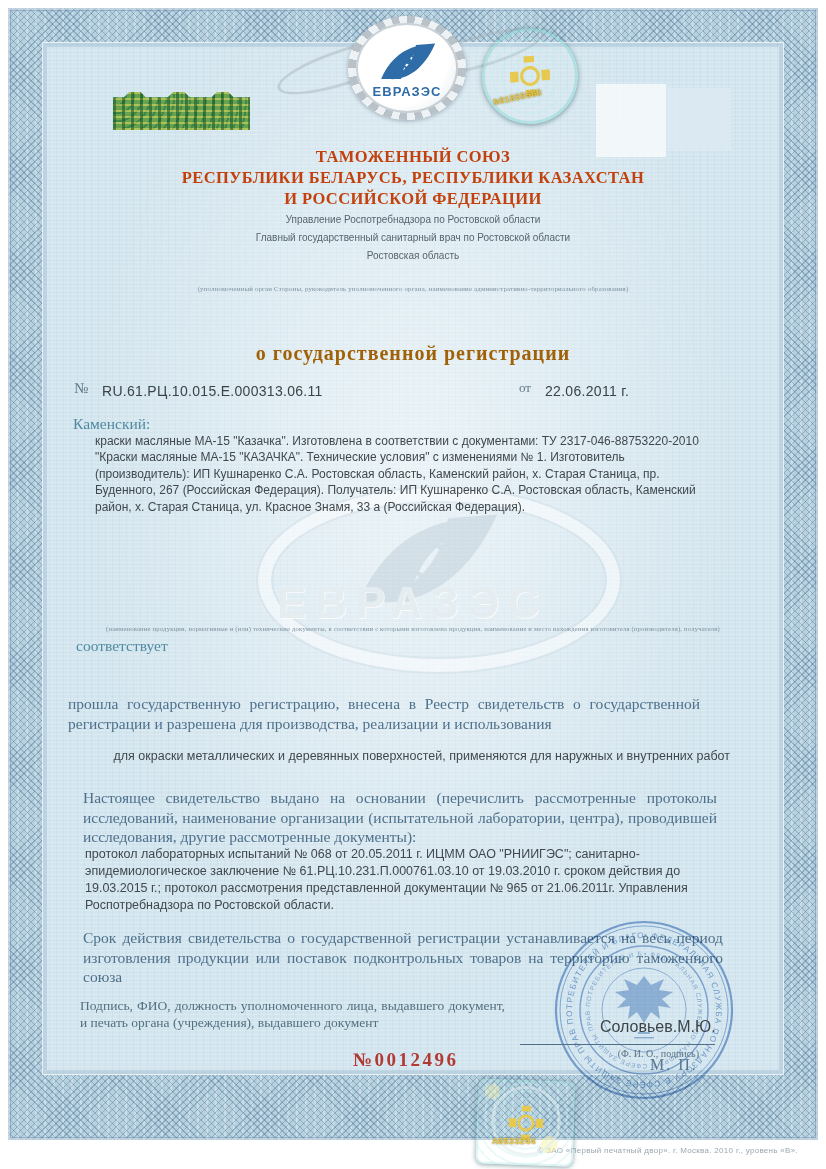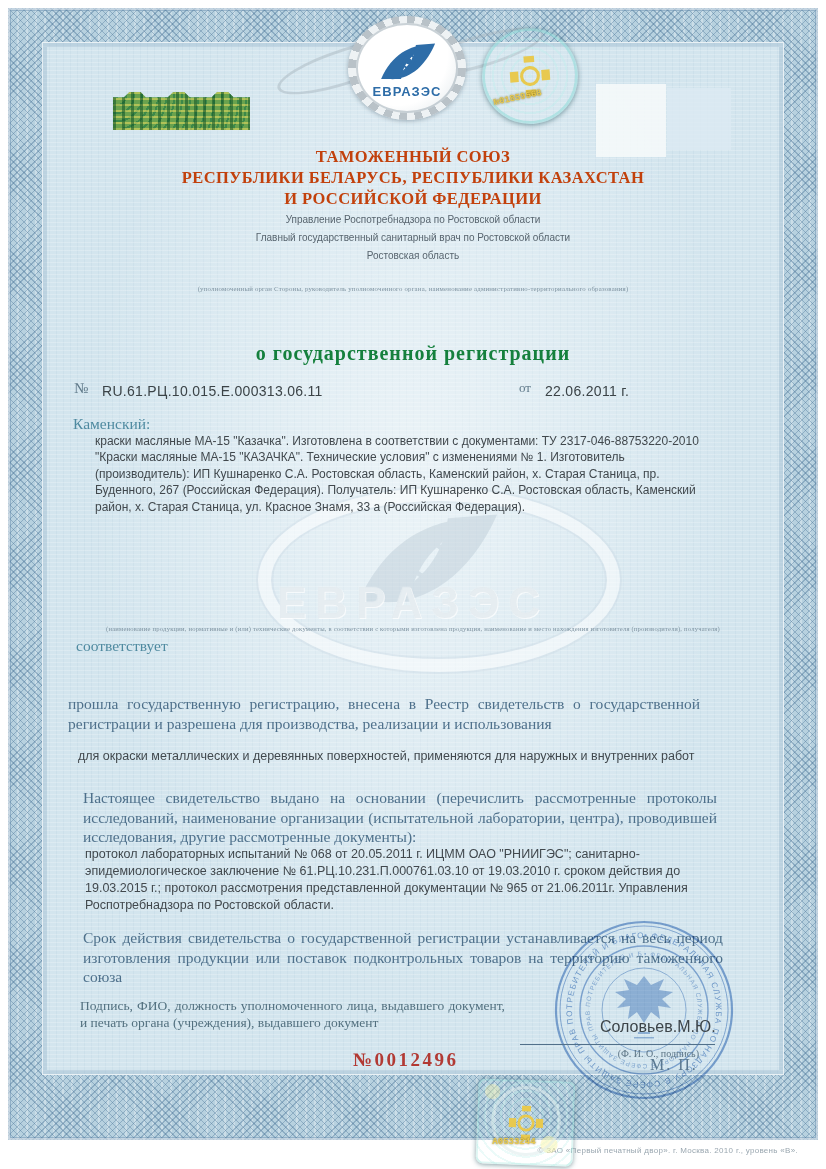--- a/index.html
+++ b/index.html
@@ -49,21 +49,21 @@
   .holo-serial{position:absolute;left:10px;bottom:22px;font-family:"Liberation Mono",monospace;
     font-size:9px;font-weight:bold;color:#e8c94f;text-shadow:0 0 2px #6a5a10;transform:rotate(-8deg);letter-spacing:0;}
   .lightrect1{left:596px;top:84px;width:70px;height:73px;background:rgba(247,250,250,.85);}
   .lightrect2{left:667px;top:88px;width:64px;height:62px;background:rgba(220,234,242,.8);}
   
   .center{width:100%;text-align:center;}
   .union{font-weight:bold;color:#c2410c;font-size:16.5px;line-height:1.25;letter-spacing:.4px;}
   .authority{font-family:Liberation Sans, sans-serif;color:#57646e;font-size:10px;line-height:1.42;}
   .tiny-caption{color:#7d92a0;font-size:6.8px;letter-spacing:.2px;}
   .doc-title{font-weight:bold;color:#4a90ba;font-size:27px;letter-spacing:2px;}
-  .doc-subtitle{font-weight:bold;color:#15803d;font-size:20px;letter-spacing:1px;}
+  .doc-subtitle{font-weight:bold;color:#a16207;font-size:20px;letter-spacing:1px;}
   .lbl-serif{color:#5e7888;font-size:15px;}
   .num-sans{font-family:"Liberation Sans",sans-serif;color:#3b4347;font-size:14px;letter-spacing:.3px;}
   .label-teal{color:#4f8aa0;font-size:15.5px;}
   .body-sans{font-family:"Liberation Sans",sans-serif;color:#41484d;font-size:12px;line-height:1.37;}
   .body-sans2{font-family:"Liberation Sans",sans-serif;color:#41484d;font-size:12.5px;line-height:1.37;}
   .serif-par{color:#4e708b;font-size:15.5px;line-height:1.26;text-align:justify;text-align-last:left;}
   .sig-name{font-family:"Liberation Sans",sans-serif;color:#3c4449;font-size:16px;}
   .sig-line{border-bottom:1.5px solid #51708a;}
   .sig-caption{color:#5c7484;font-size:10px;}
   .mp{color:#5a7890;font-size:16px;letter-spacing:2px;}
@@ -152,21 +152,21 @@
   <div class="abs lbl-serif" style="left:519px;top:380px;font-size:13px;">от</div>
   <div class="abs num-sans" style="left:545px;top:383px;">22.06.2011 г.</div>
 
   <div class="abs label-teal" style="left:73px;top:415px;">Каменский:</div>
   <div class="abs body-sans" style="left:95px;top:433px;width:618px;">краски масляные МА-15 "Казачка". Изготовлена в соответствии с документами: ТУ 2317-046-88753220-2010 "Краски масляные МА-15 "КАЗАЧКА". Технические условия" с изменениями № 1. Изготовитель (производитель): ИП Кушнаренко С.А. Ростовская область, Каменский район, х. Старая Станица, пр. Буденного, 267 (Российская Федерация).  Получатель: ИП Кушнаренко С.А. Ростовская область, Каменский район, х. Старая Станица, ул. Красное Знамя, 33 а (Российская Федерация).</div>
   <div class="abs center tiny-caption" style="top:625px;font-size:6.6px;">(наименование продукции, нормативные и (или) технические документы, в соответствии с которыми изготовлена продукция, наименование и место нахождения изготовителя (производителя), получателя)</div>
 
   <div class="abs label-teal" style="left:76px;top:637px;">соответствует</div>
 
   <div class="abs serif-par" style="left:68px;top:694px;width:632px;">прошла государственную регистрацию, внесена в Реестр свидетельств о государственной регистрации и разрешена для производства, реализации и использования</div>
-  <div class="abs body-sans2" style="left:78px;top:748px;width:645px;">для окраски металлических и деревянных поверхностей, применяются для наружных и внутренних работ</div>
+  <div class="abs body-sans2" style="left:85px;top:748px;width:645px;text-align:right;">для окраски металлических и деревянных поверхностей, применяются для наружных и внутренних работ</div>
 
   <div class="abs serif-par" style="left:83px;top:788px;width:634px;">Настоящее свидетельство выдано на основании (перечислить рассмотренные протоколы исследований, наименование организации (испытательной лаборатории, центра), проводившей исследования, другие рассмотренные документы):</div>
   <div class="abs body-sans2" style="left:85px;top:846px;width:640px;">протокол лабораторных испытаний № 068 от 20.05.2011 г. ИЦММ ОАО "РНИИГЭС"; санитарно-эпидемиологическое заключение № 61.РЦ.10.231.П.000761.03.10 от 19.03.2010 г. сроком действия до 19.03.2015 г.; протокол рассмотрения представленной документации № 965 от 21.06.2011г. Управления Роспотребнадзора по Ростовской области.</div>
 
   <div class="abs serif-par" style="left:83px;top:928px;width:640px;">Срок действия свидетельства о государственной регистрации устанавливается на весь период изготовления продукции или поставок подконтрольных товаров на территорию таможенного союза</div>
 
   <svg class="stamp abs" viewBox="0 0 188 188">
     <defs>
       <path id="ringpath" d="M94,22 a72,72 0 1,1 -0.1,0"></path>
       <path id="ringpath2" d="M94,40 a54,54 0 1,1 -0.1,0"></path>

